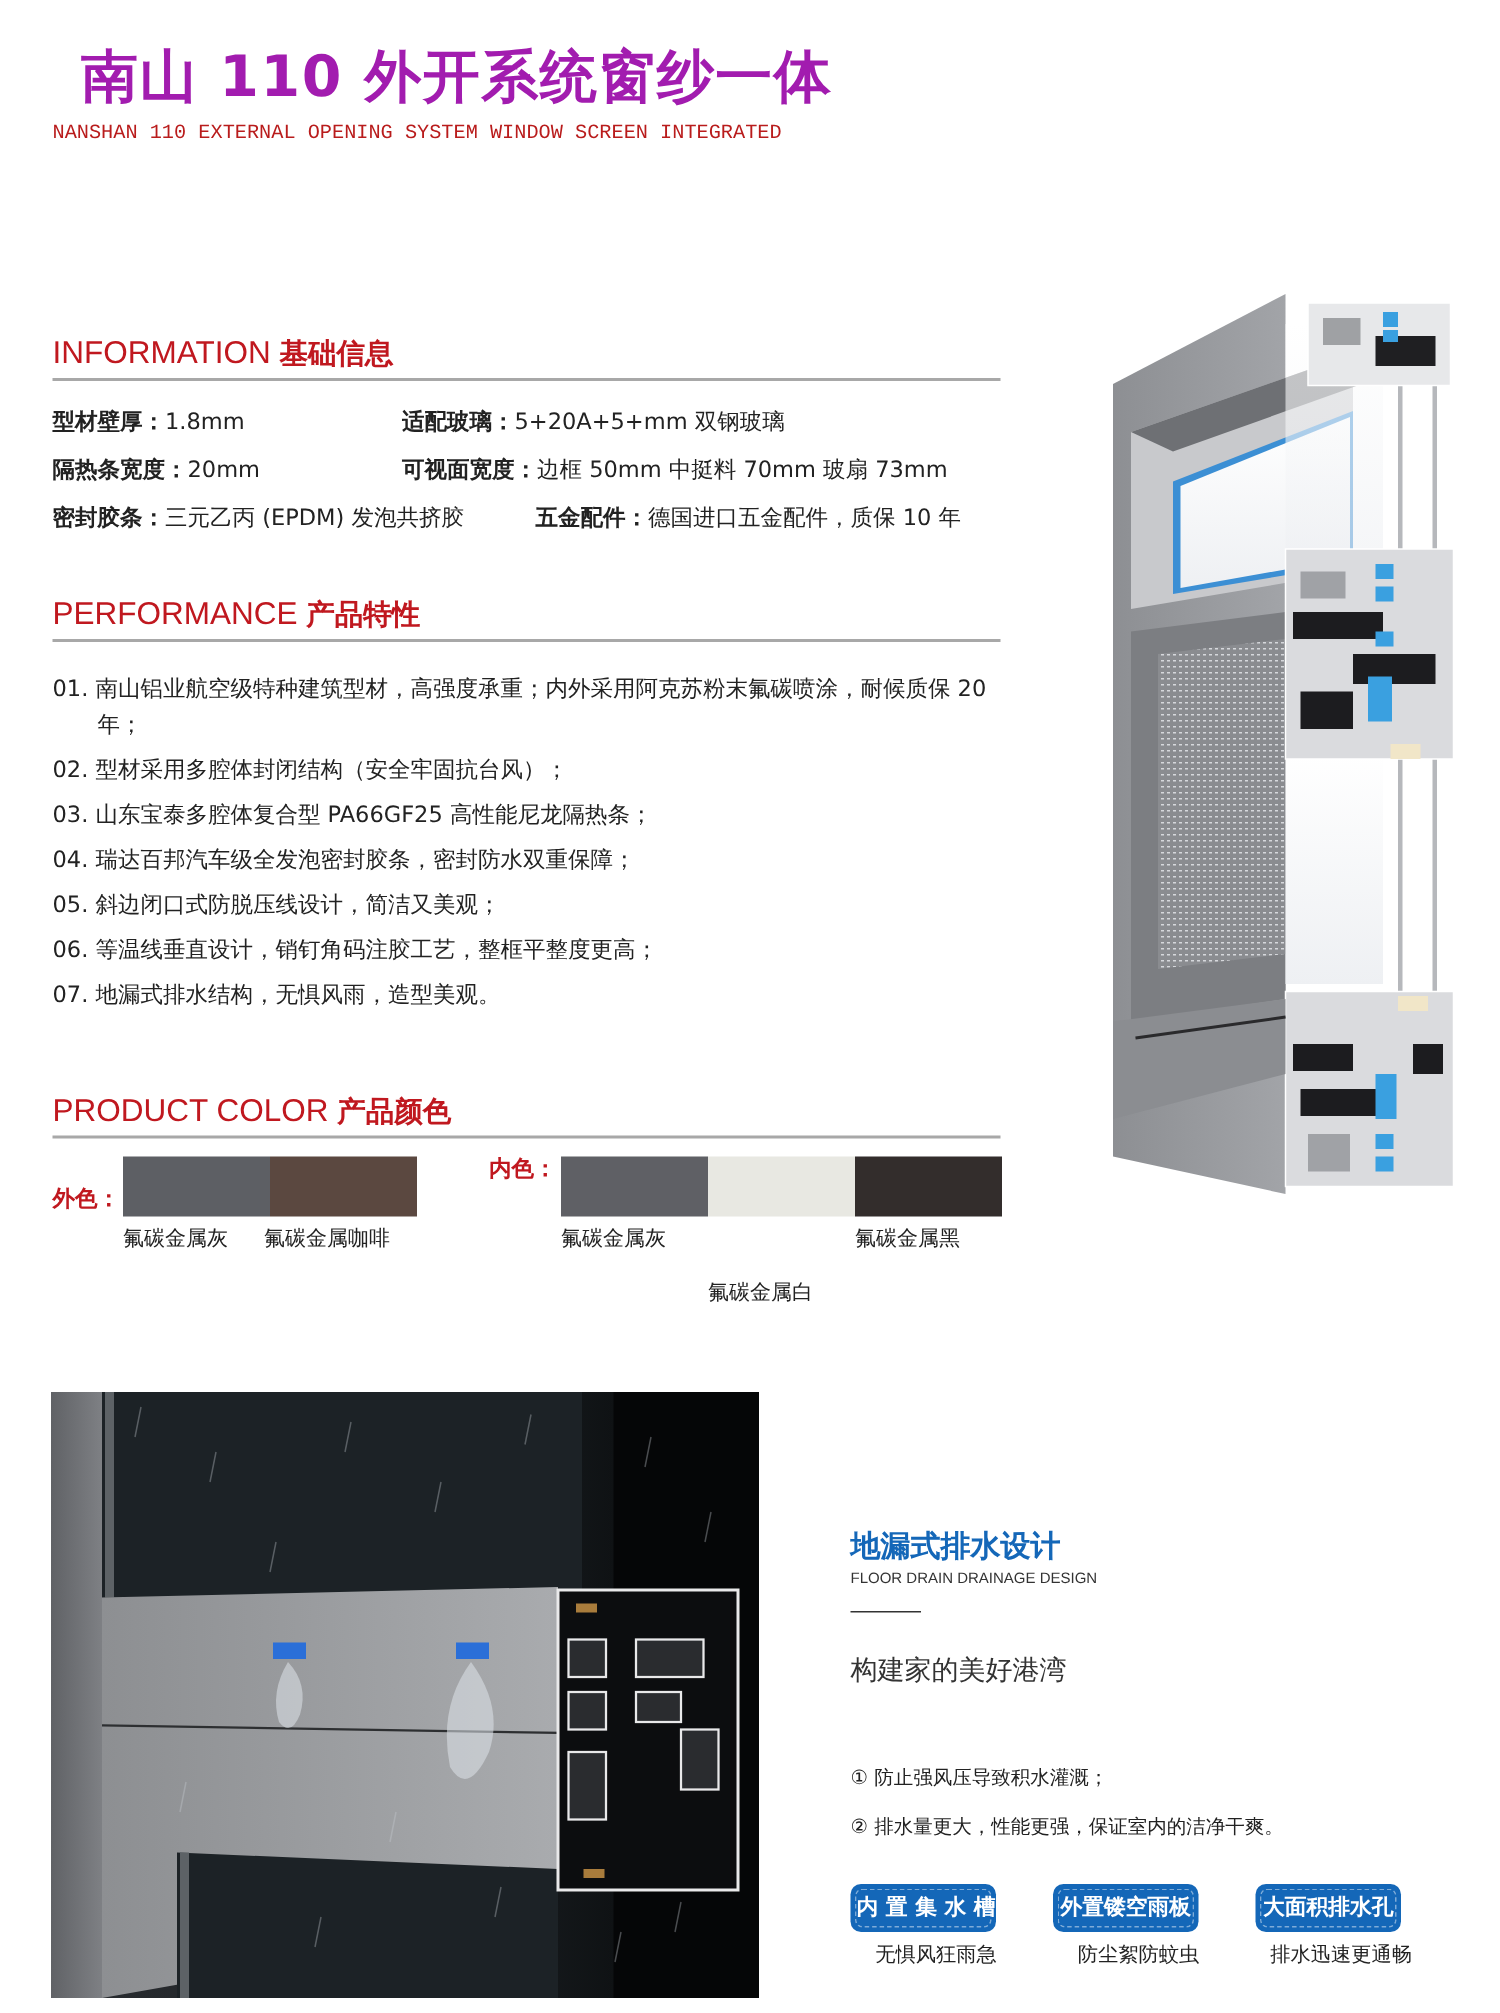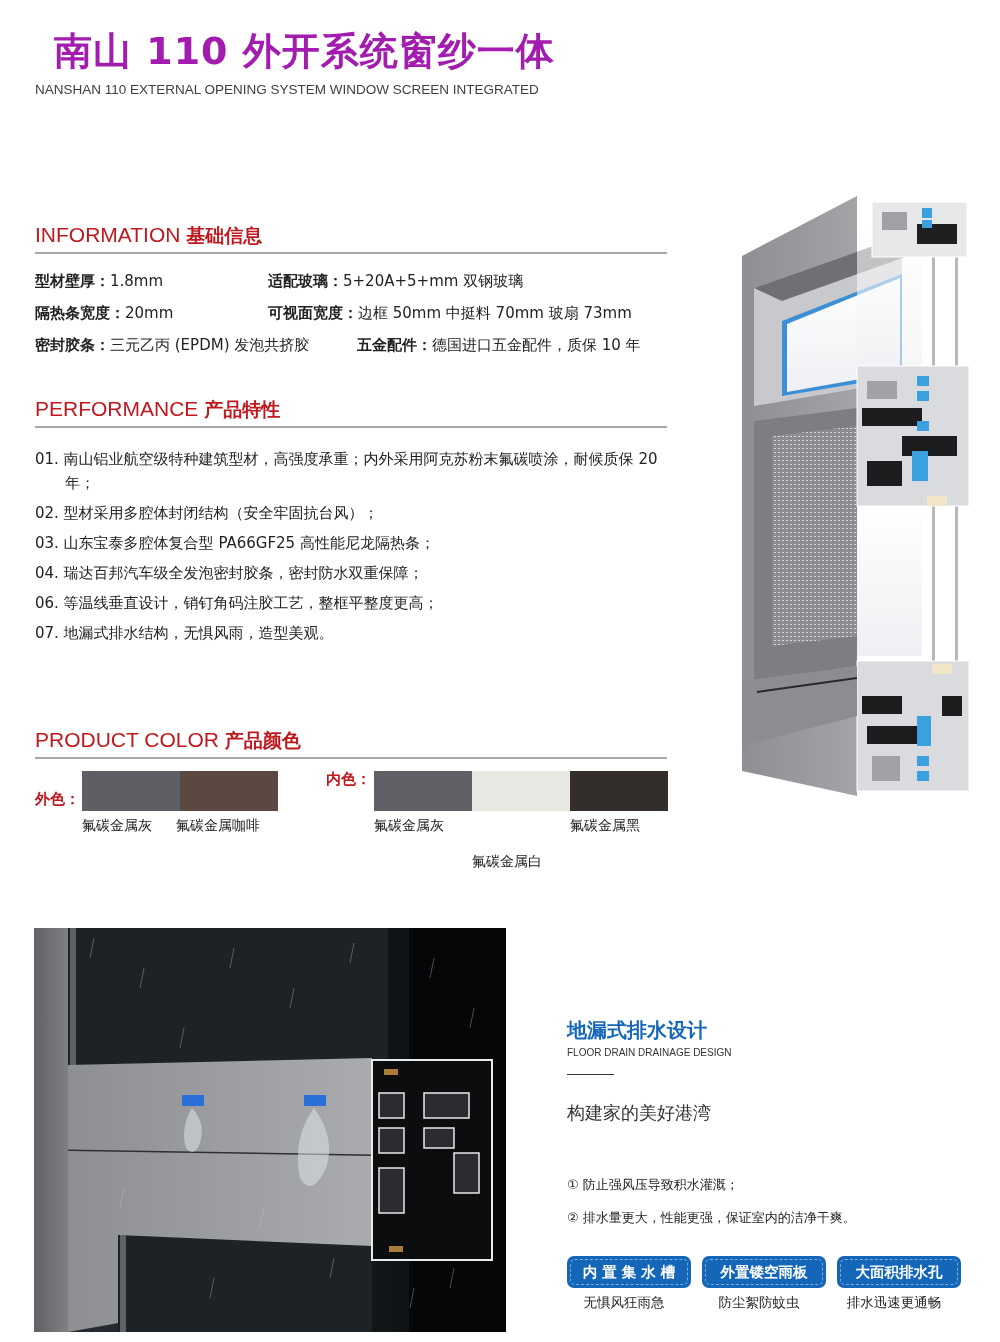--- a/index.html
+++ b/index.html
@@ -1,41 +1,41 @@
 <!DOCTYPE html>
 <html><head>
 <meta charset="utf-8">
 <style>
   html, body { margin: 0; padding: 0; background: #ffffff; }
   body { width: 1000px; height: 1342px; position: relative; overflow: hidden;
          font-family: "DejaVu Sans", "Liberation Sans", sans-serif; color: #222; }
   .abs { position: absolute; }
   .title-cn { left: 34px; top: 26px; font-size: 38px; font-weight: bold; color: #a21caf; letter-spacing: 1px; white-space: nowrap; margin-left: 20px; }
-  .title-en { left: 35px; top: 82px; font-size: 13.5px; color: #404040; font-family: Liberation Sans, sans-serif; white-space: nowrap; }
+  .title-en { left: 35px; top: 82px; font-size: 13.5px; color: #b91c1c; font-family: Liberation Mono, monospace; white-space: nowrap; }
   .sec-head { left: 35px; font-size: 21px; color: #c0181f; font-family: "Liberation Sans", sans-serif; white-space: nowrap; }
   .sec-head b { font-family: "DejaVu Sans", sans-serif; font-weight: bold; font-size: 19px; }
   .rule { left: 35px; width: 632px; height: 2px; background: #a8a8a8; }
   .info-row { left: 35px; width: 640px; font-size: 15px; white-space: nowrap; }
   .info-cell { position: absolute; top: 0; white-space: nowrap; }
   .info-cell .k { font-weight: bold; }
   .perf-list { left: 35px; top: 447px; width: 640px; margin: 0; padding: 0; list-style: none; font-size: 15px; line-height: 24px; }
   .perf-list li { margin-bottom: 6px; padding-left: 30px; text-indent: -30px; }
   .color-label { font-size: 15px; font-weight: bold; color: #c0181f; }
   .swatch { position: absolute; height: 40px; top: 771px; }
   .swatch-name { position: absolute; top: 817px; font-size: 14px; white-space: nowrap; }
   
   .prod { left: 742px; top: 196px; width: 230px; height: 600px; }
   
   .drain { left: 34px; top: 928px; width: 472px; height: 404px; background: #0a0a0c; overflow: hidden; }
   .d-title { left: 567px; top: 1017px; font-size: 20px; font-weight: bold; color: #1467b8; white-space: nowrap; }
   .d-sub { left: 567px; top: 1047px; font-size: 10px; color: #333; font-family: "Liberation Sans", sans-serif; white-space: nowrap; }
   .d-rule { left: 567px; top: 1074px; width: 47px; height: 1px; background: #333; }
   .d-slogan { left: 567px; top: 1101px; font-size: 18px; color: #333; white-space: nowrap; }
   .d-point { left: 567px; font-size: 13px; color: #222; white-space: nowrap; text-align: right; }
-  .badge { position: absolute; top: 1256px; width: 124px; height: 32px; background: #1467b8; border-radius: 7px; }
+  .badge { position: absolute; top: 1256px; width: 97px; height: 32px; background: #1467b8; border-radius: 7px; }
   .badge-inner { position: absolute; left: 3px; top: 3px; right: 3px; bottom: 3px; border: 1px dashed rgba(255,255,255,0.45); border-radius: 5px;
                  color: #fff; font-weight: bold; font-size: 14.5px; text-align: center; line-height: 24px; white-space: nowrap; }
   .badge-cap { position: absolute; top: 1294px; width: 114px; text-align: center; font-size: 13.5px; color: #222; white-space: nowrap; }
 </style>
 </head>
 <body>
 
 <div class="abs title-cn">南山 110 外开系统窗纱一体</div>
 <div class="abs title-en">NANSHAN 110 EXTERNAL OPENING SYSTEM WINDOW SCREEN INTEGRATED</div>
 
@@ -74,20 +74,21 @@
   <span>PERFORMANCE</span>
   <b>产品特性</b>
 </div>
 <div class="abs rule" style="top:426px;"></div>
 
 <ul class="abs perf-list">
   <li>01. 南山铝业航空级特种建筑型材，高强度承重；内外采用阿克苏粉末氟碳喷涂，耐候质保 20 年；</li>
   <li>02. 型材采用多腔体封闭结构（安全牢固抗台风）；</li>
   <li>03. 山东宝泰多腔体复合型 PA66GF25 高性能尼龙隔热条；</li>
   <li>04. 瑞达百邦汽车级全发泡密封胶条，密封防水双重保障；</li>
+  <li>05. 斜边闭口式防脱压线设计，简洁又美观；</li>
   <li>06. 等温线垂直设计，销钉角码注胶工艺，整框平整度更高；</li>
   <li>07. 地漏式排水结构，无惧风雨，造型美观。</li>
 </ul>
 
 <div class="abs sec-head" style="top:728px;">
   <span>PRODUCT COLOR</span>
   <b>产品颜色</b>
 </div>
 <div class="abs rule" style="top:757px;"></div>
 

